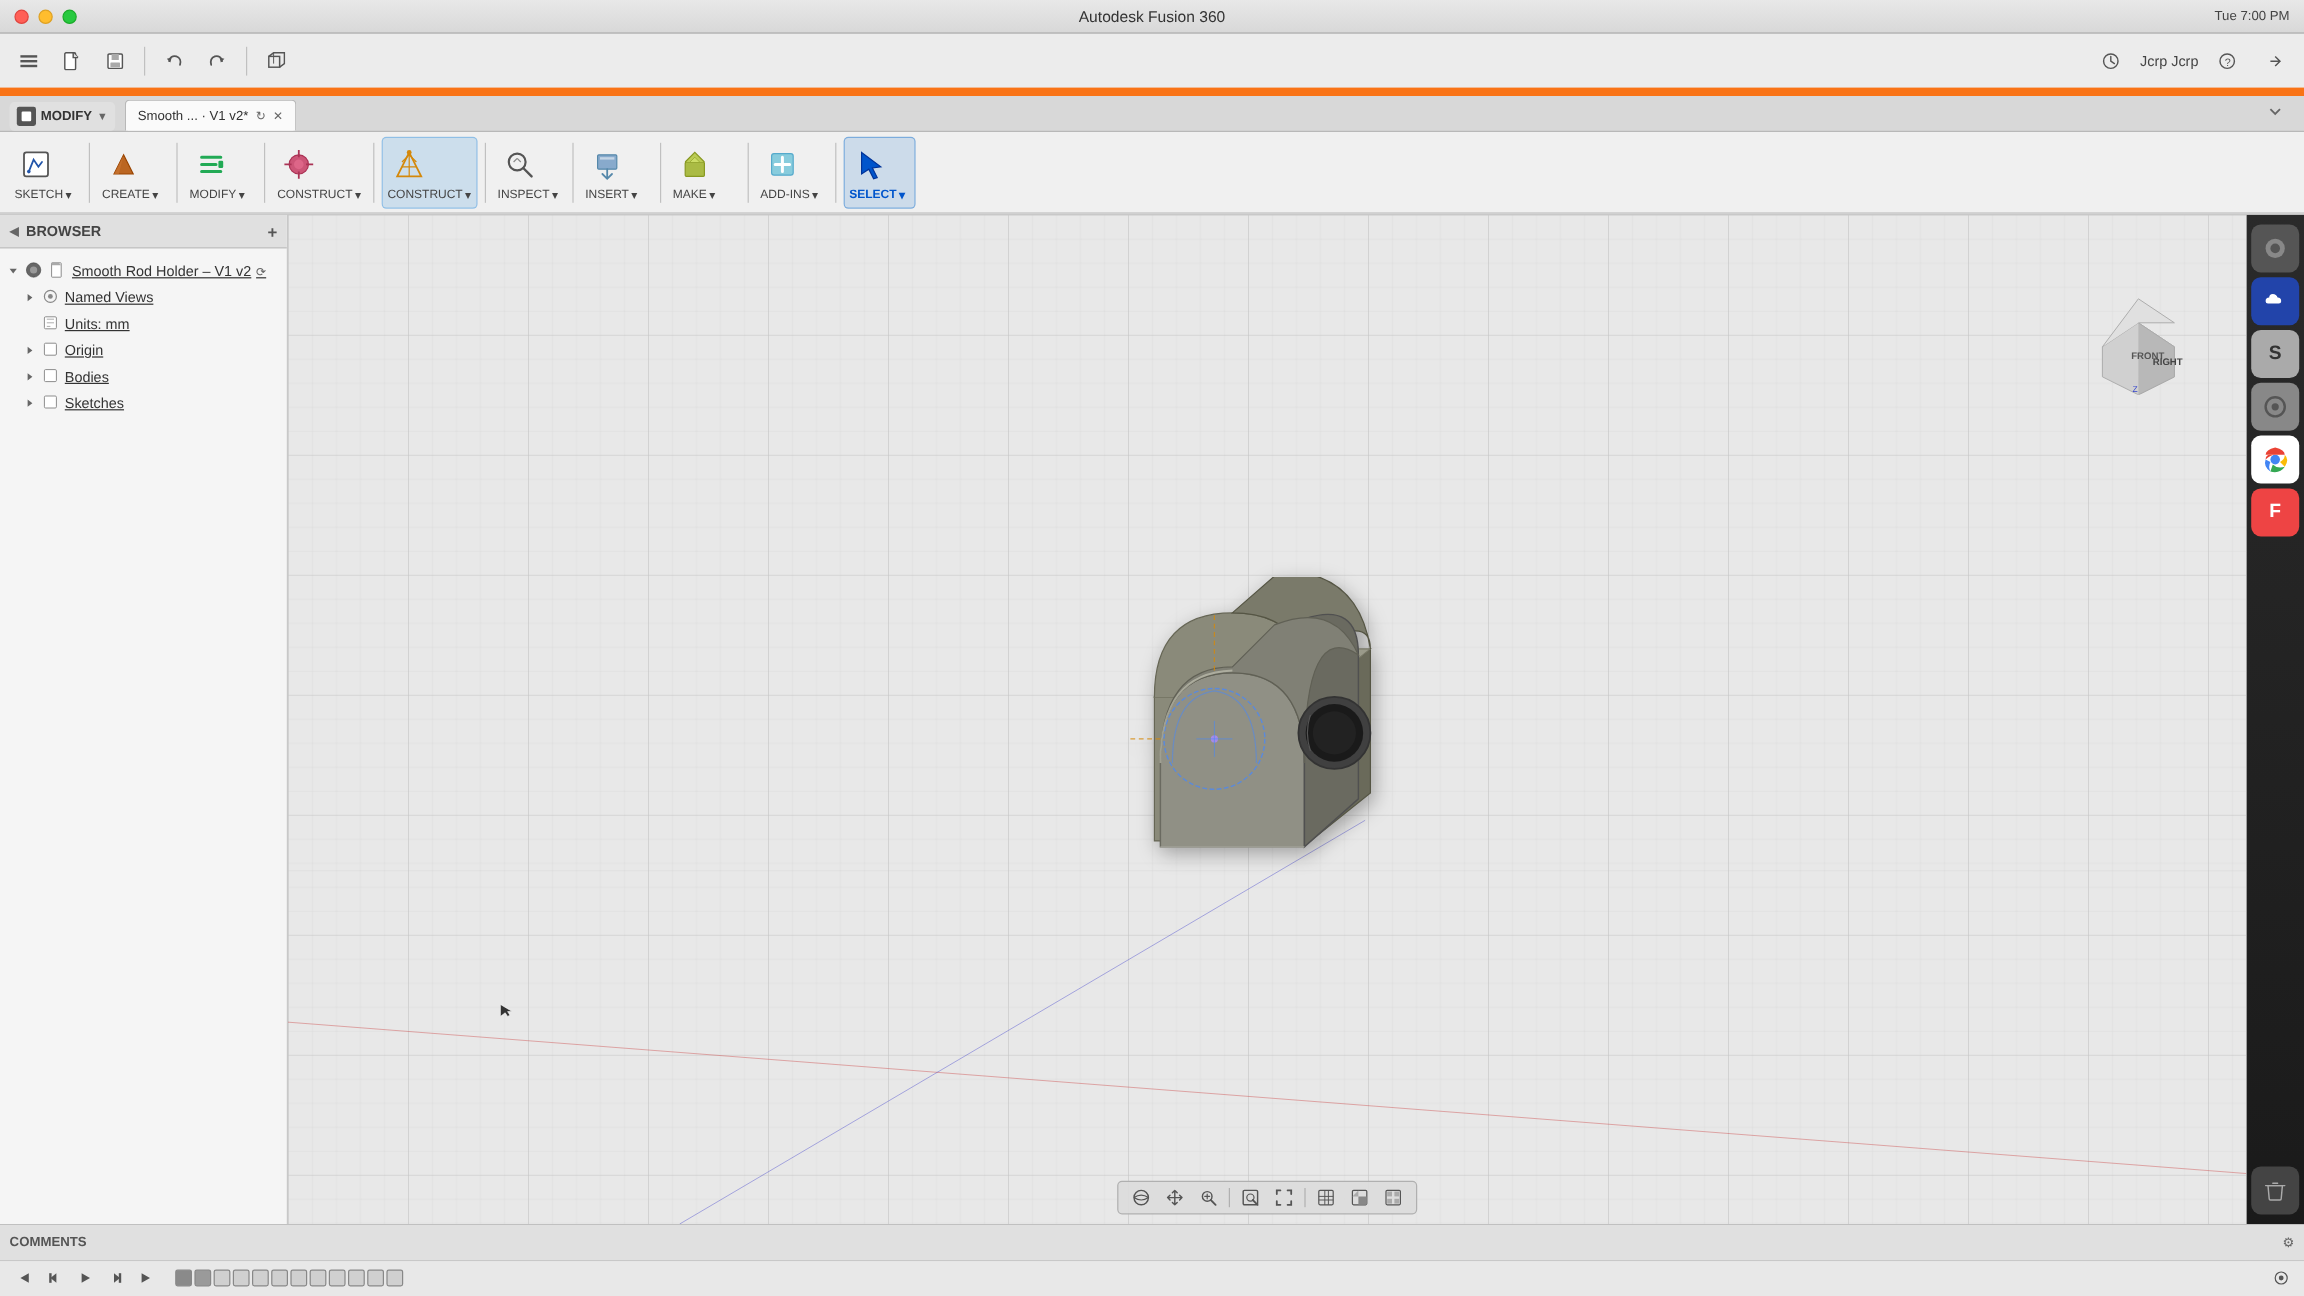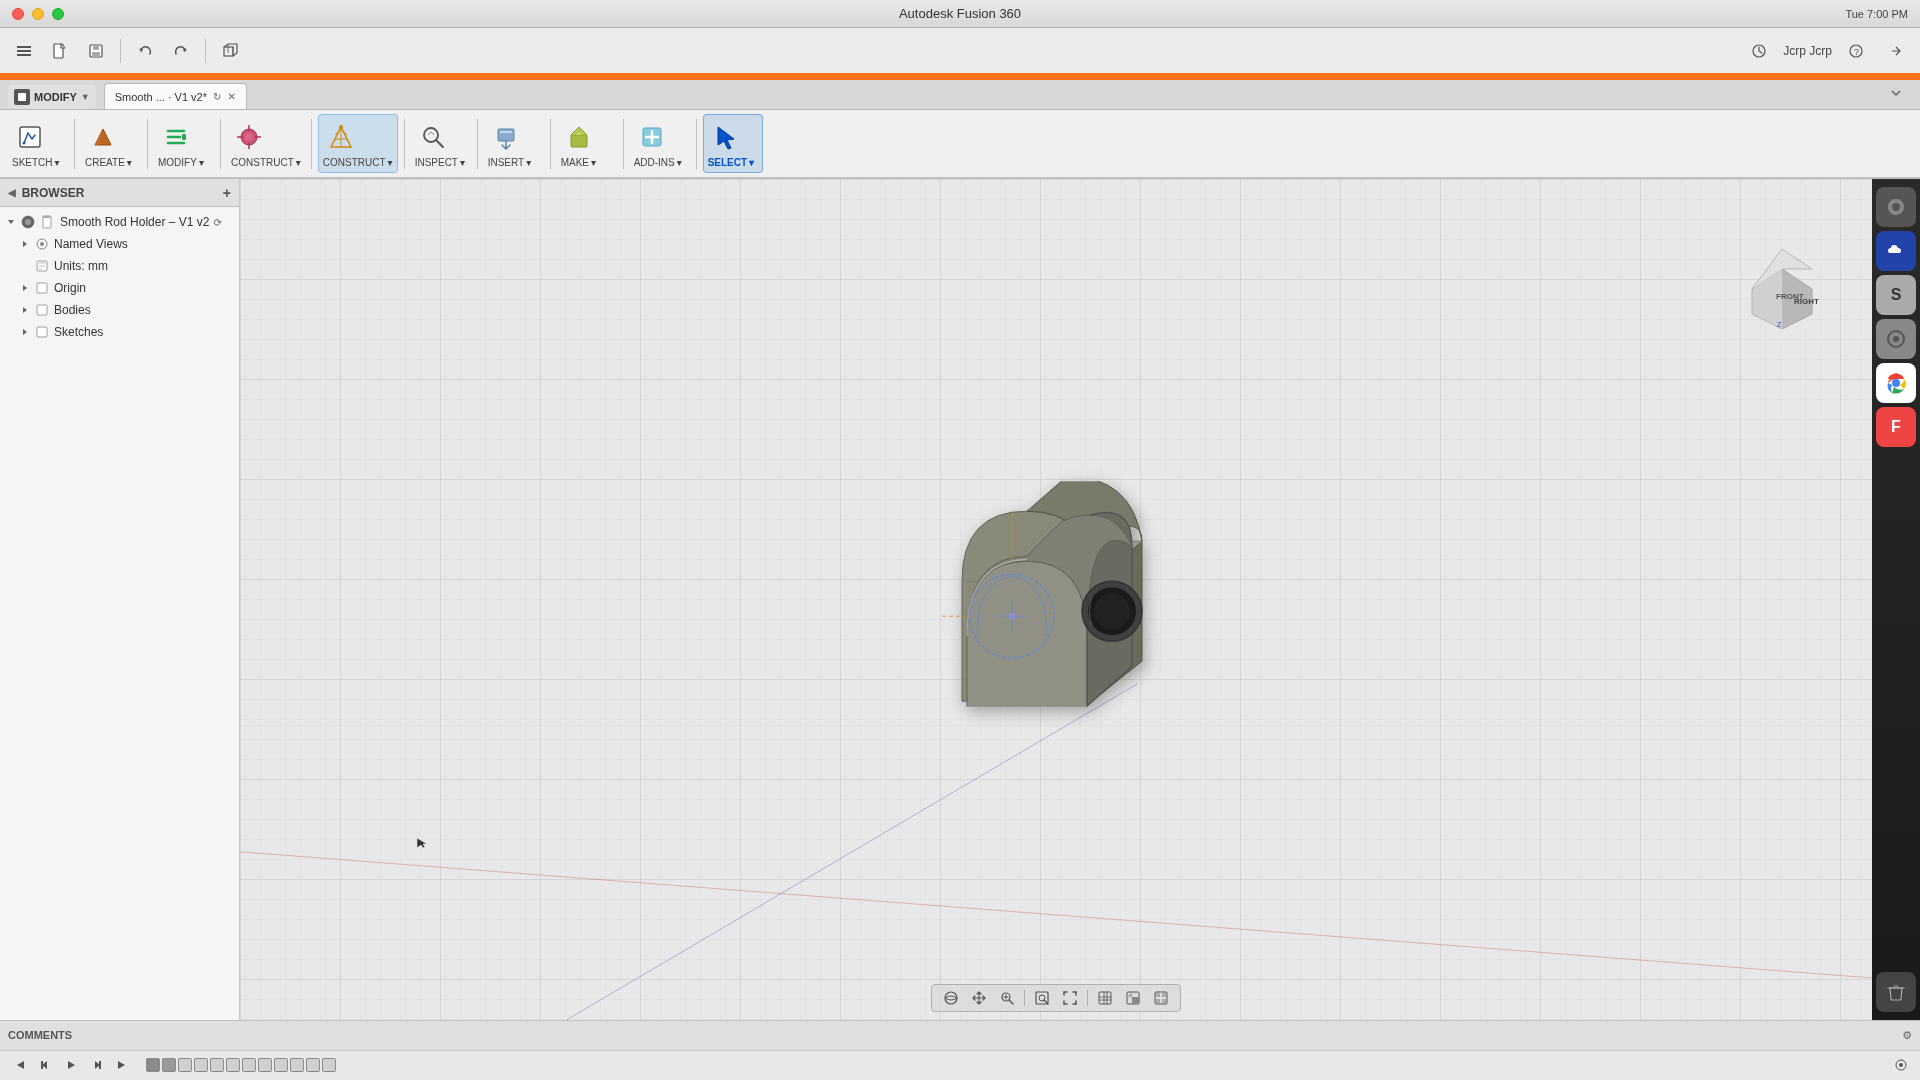--- a/index.html
+++ b/index.html
@@ -44,21 +44,21 @@
     .toolbar-sep-v { width: 1px; height: 50px; background: #c0c0c0; margin: 0 4px; }
 
     
     .content-area { flex: 1; display: flex; position: relative; overflow: hidden; }
 
     
     .sidebar { width: 240px; background: #f5f5f5; border-right: 1px solid #c8c8c8; display: flex; flex-direction: column; flex-shrink: 0; }
     .sidebar-header { height: 28px; background: #e0e0e0; border-bottom: 1px solid #c0c0c0; display: flex; align-items: center; padding: 0 8px; gap: 6px; font-size: 12px; font-weight: 600; color: #444; }
     .sidebar-header-right { margin-left: auto; }
     .browser-tree { flex: 1; overflow-y: auto; padding: 4px 0; }
-    .tree-item { display: flex; align-items: center; height: 22px; padding-left: 8px; cursor: pointer; font-size: 12px; color: #333; }
+    .tree-item { display: flex; align-items: flex-end; height: 22px; padding-left: 8px; cursor: pointer; font-size: 12px; color: #333; text-decoration: underline; }
     .tree-item .expand-icon { width: 14px; height: 14px; display: flex; align-items: center; justify-content: center; margin-right: 2px; }
     .tree-item .item-icon { width: 16px; height: 16px; margin-right: 4px; display: flex; align-items: center; justify-content: center; }
     .tree-item .item-label { font-size: 12px; }
 
     
     .viewport { flex: 1; position: relative; overflow: hidden; background: #e8e8e8; }
 
     
     .grid-svg { position: absolute; inset: 0; width: 100%; height: 100%; }
 

